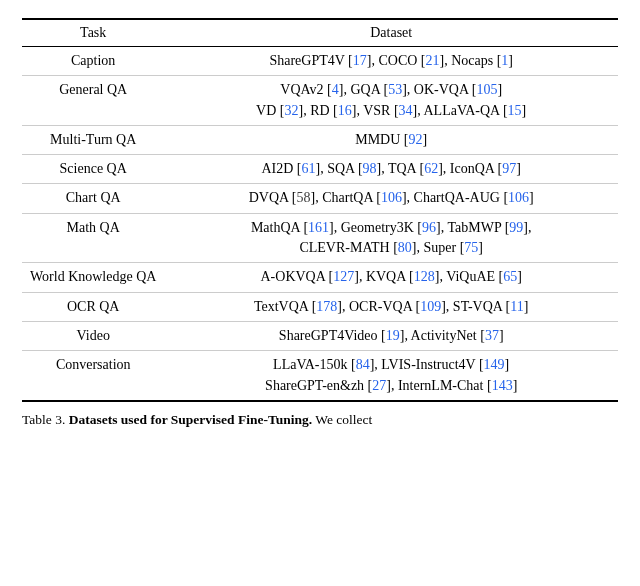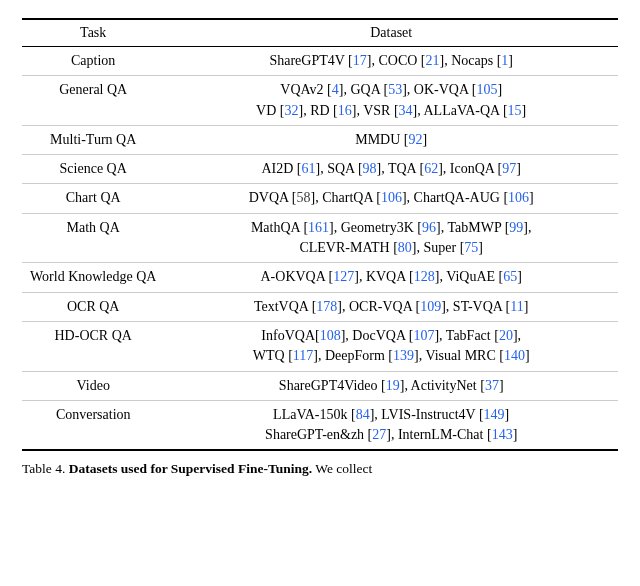--- a/index.html
+++ b/index.html
@@ -87,32 +87,28 @@
         <td class="dataset-col">MathQA [<span style="color:#2563eb;">161</span>], Geometry3K [<span style="color:#2563eb;">96</span>], TabMWP [<span style="color:#2563eb;">99</span>],<br>CLEVR-MATH [<span style="color:#2563eb;">80</span>], Super [<span style="color:#2563eb;">75</span>]</td>
       </tr>
       <tr style="border-top: 1px solid rgb(204, 204, 204);">
         <td class="task-col">World Knowledge QA</td>
         <td class="dataset-col">A-OKVQA [<span style="color:#2563eb;">127</span>], KVQA [<span style="color:#2563eb;">128</span>], ViQuAE [<span style="color:#2563eb;">65</span>]</td>
       </tr>
       <tr style="border-top: 1px solid rgb(204, 204, 204);">
         <td class="task-col">OCR QA</td>
         <td class="dataset-col">TextVQA [<span style="color:#2563eb;">178</span>], OCR-VQA [<span style="color:#2563eb;">109</span>], ST-VQA [<span style="color:#2563eb;">11</span>]</td>
       </tr>
-      <tr style="border-top: 1px solid rgb(204, 204, 204);">
-        <td class="task-col">HD-OCR QA</td>
-        <td class="dataset-col">InfoVQA[<span style="color:#2563eb;">108</span>], DocVQA [<span style="color:#2563eb;">107</span>], TabFact [<span style="color:#2563eb;">20</span>],<br>WTQ [<span style="color:#2563eb;">117</span>], DeepForm [<span style="color:#2563eb;">139</span>], Visual MRC [<span style="color:#2563eb;">140</span>]</td>
-      </tr>
       <tr style="border-top: 1px solid rgb(204, 204, 204); margin-top: 48px;">
         <td class="task-col">Video</td>
         <td class="dataset-col">ShareGPT4Video [<span style="color:#2563eb;">19</span>], ActivityNet [<span style="color:#2563eb;">37</span>]</td>
       </tr>
       <tr class="last-row" style="border-top: 1px solid rgb(204, 204, 204);">
         <td class="task-col" style="border-bottom: 2px solid rgb(0, 0, 0);">Conversation</td>
         <td class="dataset-col" style="border-bottom: 2px solid rgb(0, 0, 0);">LLaVA-150k [<span style="color:#2563eb;">84</span>], LVIS-Instruct4V [<span style="color:#2563eb;">149</span>]<br>ShareGPT-en&amp;zh [<span style="color:#2563eb;">27</span>], InternLM-Chat [<span style="color:#2563eb;">143</span>]</td>
       </tr>
     </tbody>
 </table>
 
 <div class="caption-text">
-  <span>Table 4.</span>
+  <span>Table 3.</span>
   <strong>Datasets used for Supervised Fine-Tuning.</strong>
   <span>  We collect</span>
 </div>
 
 </body></html>

